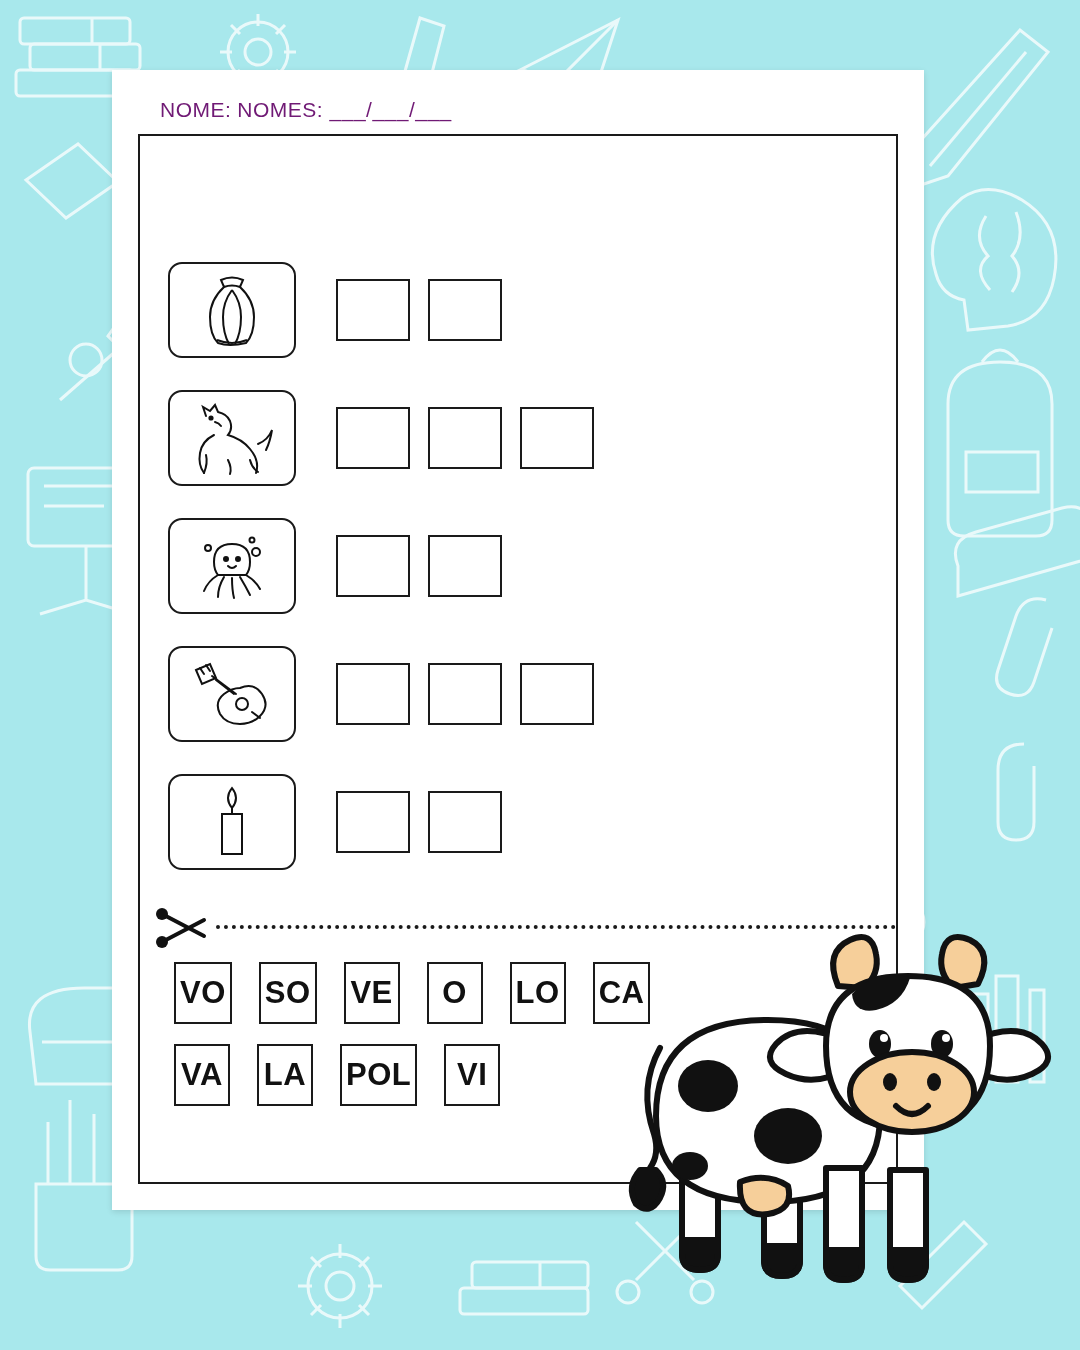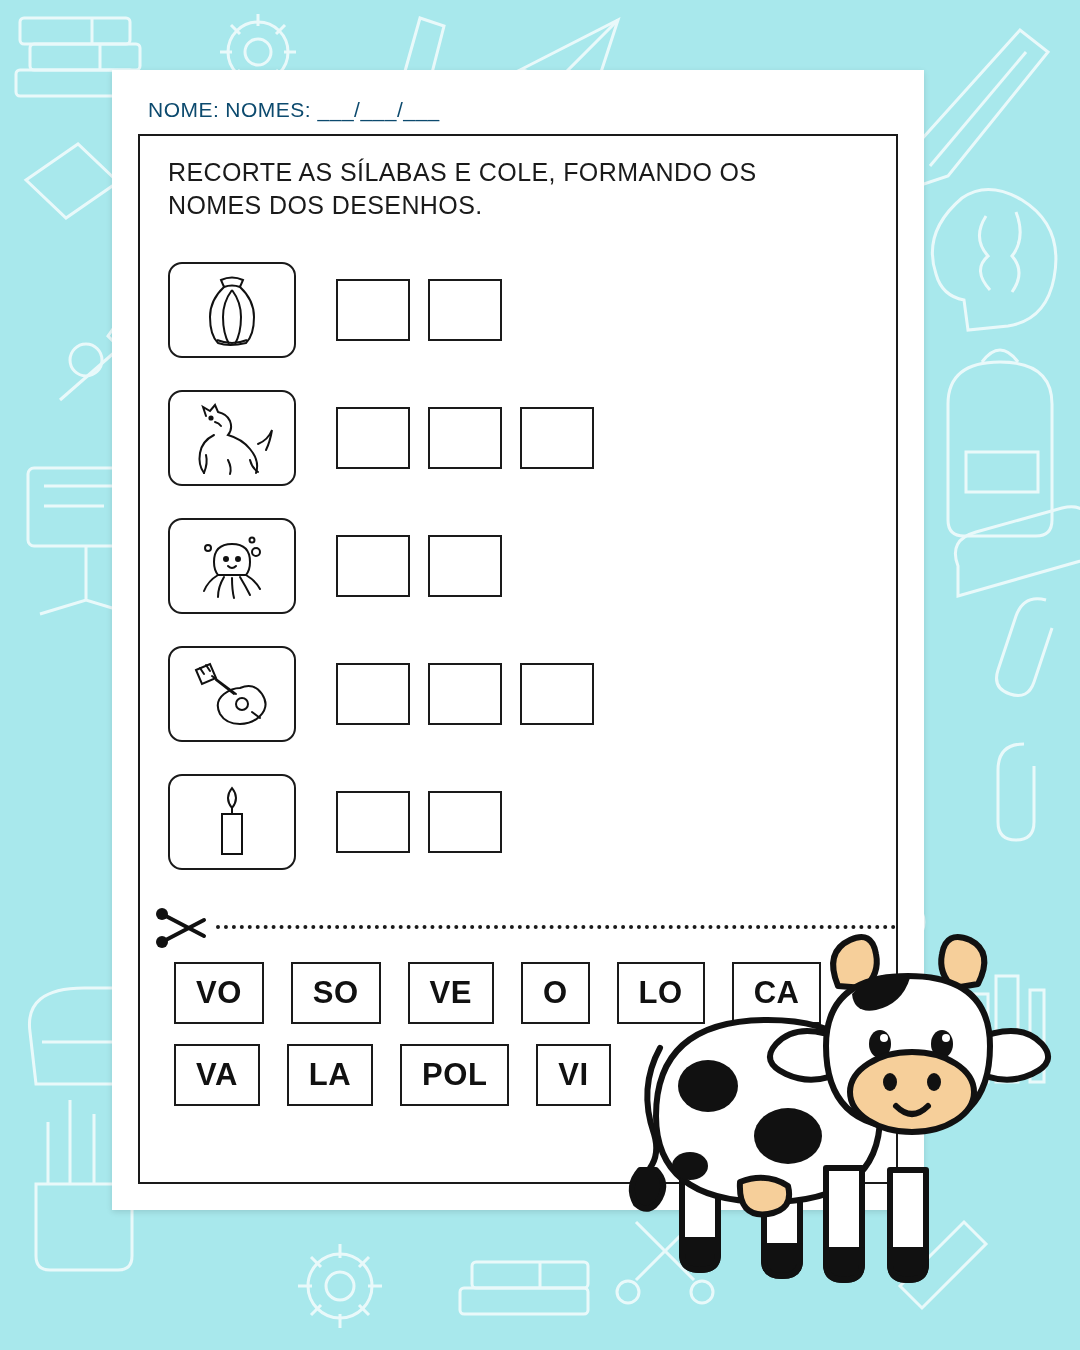--- a/index.html
+++ b/index.html
@@ -29,26 +29,26 @@
     top: 70px;
     width: 812px;
     height: 1140px;
     background: #ffffff;
     box-shadow: 0 2px 6px rgba(0,0,0,0.12);
   }
 
   
   .name-row {
     position: absolute;
-    left: 36px;
+    left: 48px;
     top: 28px;
     width: 740px;
     font-size: 21px;
     letter-spacing: 0.5px;
-    color: #0c4a6e;
+    color: #701a75;
     display: flex;
     align-items: flex-start;
     white-space: nowrap;
   }
   .name-row .nm-label { margin-right: 4px; }
   .name-row .nm-rule {
     flex: 1;
     overflow: hidden;
     letter-spacing: 0px;
     margin-right: 14px;
@@ -141,21 +141,21 @@
     top: 826px;
     width: 700px;
   }
   .syl-row {
     display: flex;
     margin-bottom: 20px;
   }
   .syl {
     min-width: 56px;
     height: 62px;
-    padding: 0 20px;
+    padding: 0 4px;
     border: 2px solid #1a1a1a;
     box-sizing: border-box;
     margin-right: 27px;
     display: flex;
     align-items: center;
     justify-content: center;
     font-size: 31px;
     font-weight: bold;
     color: #111;
     letter-spacing: 0.5px;
@@ -270,21 +270,20 @@
 
 <div id="sheet">
 
   <div class="name-row">
     <span class="nm-label">NOME:</span>
     <span class="dt-label">NOMES: ___/___/___</span>
   </div>
 
   <div id="frame">
 
-    <div id="instructions">RECORTE AS SÍLABAS E COLE, FORMANDO OS NOMES DOS DESENHOS.</div>
 
     <div id="exercises">
 
       <div class="ex-row">
         <div class="pic-box">
           <svg width="70" height="80" viewBox="0 0 70 80">
             <g fill="none" stroke="#111" stroke-width="2">
               <path d="M24 10 q11 -5 22 0 l-3 7 q-8 -3 -16 0 Z"></path>
               <path d="M27 17 q-14 13 -14 30 q0 18 8 26 q11 4 28 0 q8 -8 8 -26 q0 -17 -14 -30"></path>
               <path d="M35 20 q-9 12 -9 27 q0 16 6 27"></path>

